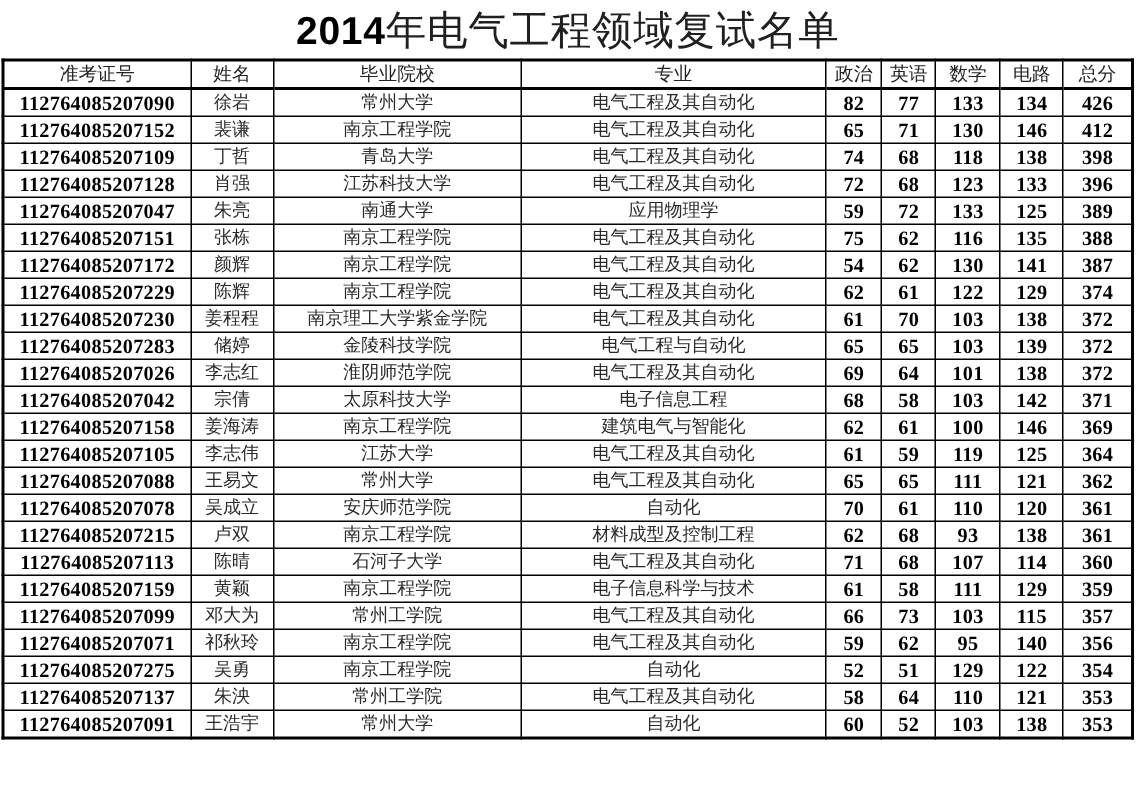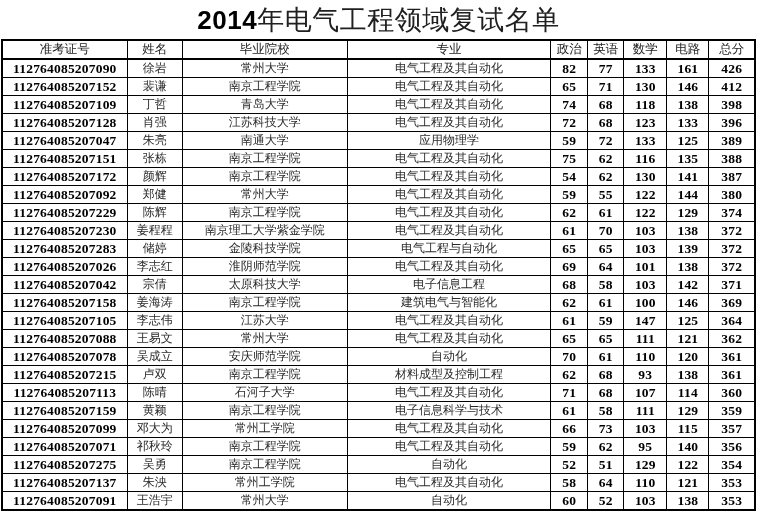--- a/index.html
+++ b/index.html
@@ -120,21 +120,21 @@
     </thead>
     <tbody>
         <tr>
           <td class="num">112764085207090</td>
           <td class="zh">徐岩</td>
           <td class="zh">常州大学</td>
           <td class="zh">电气工程及其自动化</td>
           <td class="num">82</td>
           <td class="num">77</td>
           <td class="num">133</td>
-          <td class="num">161</td>
+          <td class="num">134</td>
           <td class="num">426</td>
         </tr>
         <tr>
           <td class="num">112764085207152</td>
           <td class="zh">裴谦</td>
           <td class="zh">南京工程学院</td>
           <td class="zh">电气工程及其自动化</td>
           <td class="num">65</td>
           <td class="num">71</td>
           <td class="num">130</td>
@@ -190,31 +190,20 @@
           <td class="zh">颜辉</td>
           <td class="zh">南京工程学院</td>
           <td class="zh">电气工程及其自动化</td>
           <td class="num">54</td>
           <td class="num">62</td>
           <td class="num">130</td>
           <td class="num">141</td>
           <td class="num">387</td>
         </tr>
         <tr>
-          <td class="num">112764085207092</td>
-          <td class="zh">郑健</td>
-          <td class="zh">常州大学</td>
-          <td class="zh">电气工程及其自动化</td>
-          <td class="num">59</td>
-          <td class="num">55</td>
-          <td class="num">122</td>
-          <td class="num">144</td>
-          <td class="num">380</td>
-        </tr>
-        <tr>
           <td class="num">112764085207229</td>
           <td class="zh">陈辉</td>
           <td class="zh">南京工程学院</td>
           <td class="zh">电气工程及其自动化</td>
           <td class="num">62</td>
           <td class="num">61</td>
           <td class="num">122</td>
           <td class="num">129</td>
           <td class="num">374</td>
         </tr>
@@ -273,21 +262,21 @@
           <td class="num">146</td>
           <td class="num">369</td>
         </tr>
         <tr>
           <td class="num">112764085207105</td>
           <td class="zh">李志伟</td>
           <td class="zh">江苏大学</td>
           <td class="zh">电气工程及其自动化</td>
           <td class="num">61</td>
           <td class="num">59</td>
-          <td class="num">147</td>
+          <td class="num">119</td>
           <td class="num">125</td>
           <td class="num">364</td>
         </tr>
         <tr>
           <td class="num">112764085207088</td>
           <td class="zh">王易文</td>
           <td class="zh">常州大学</td>
           <td class="zh">电气工程及其自动化</td>
           <td class="num">65</td>
           <td class="num">65</td>

